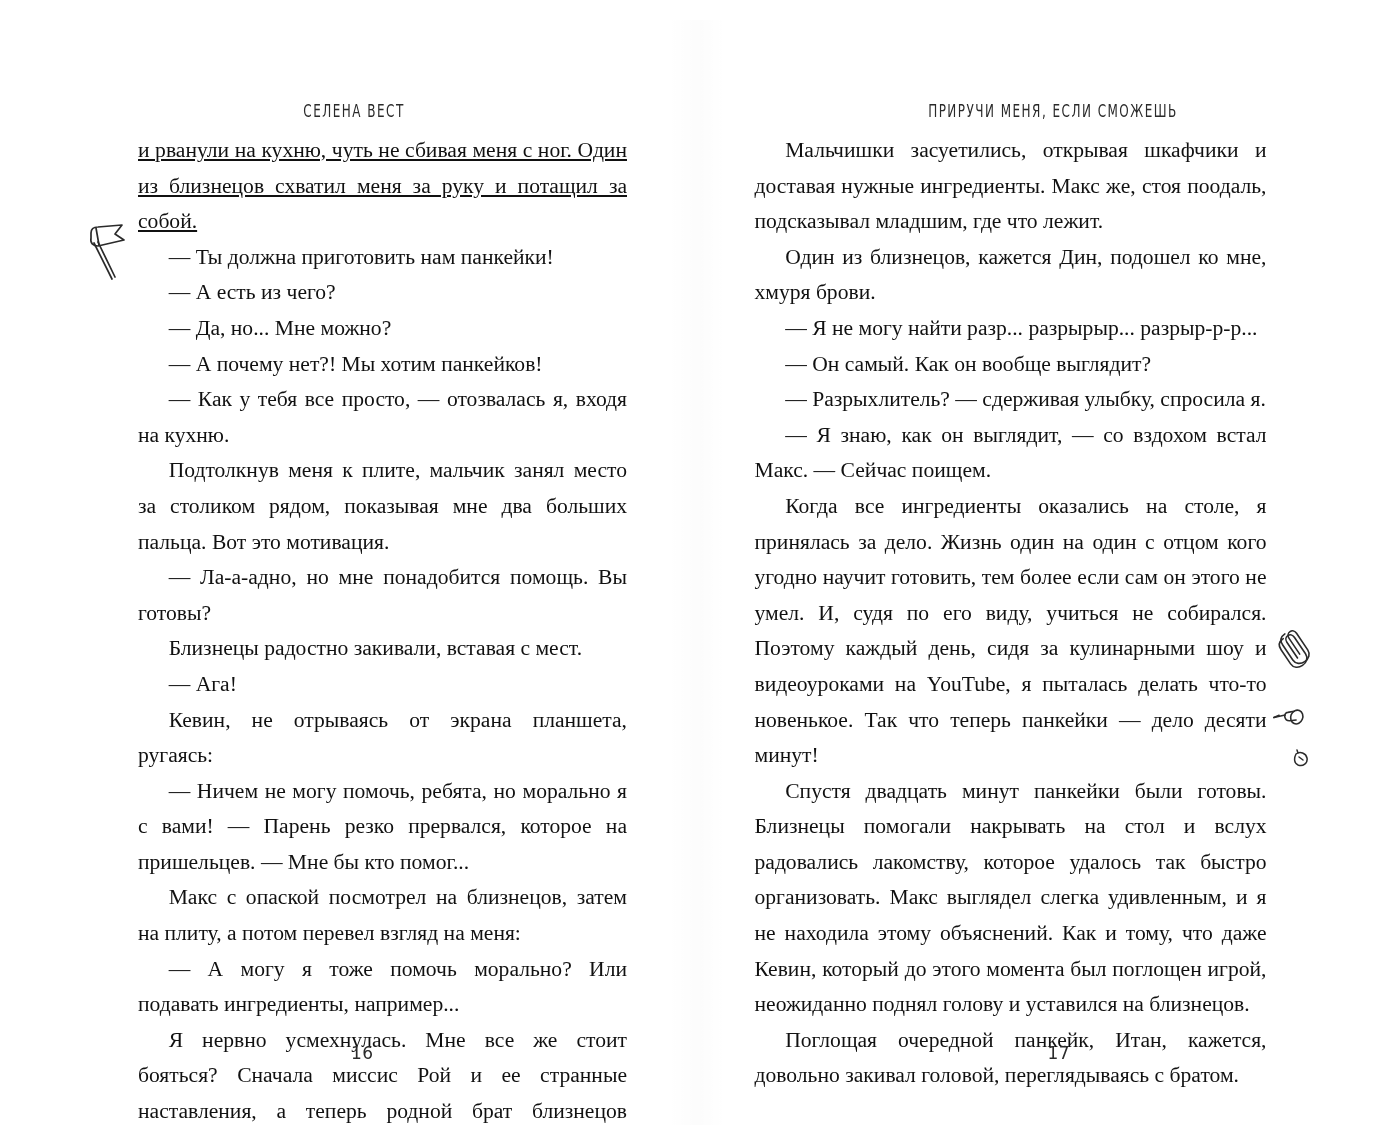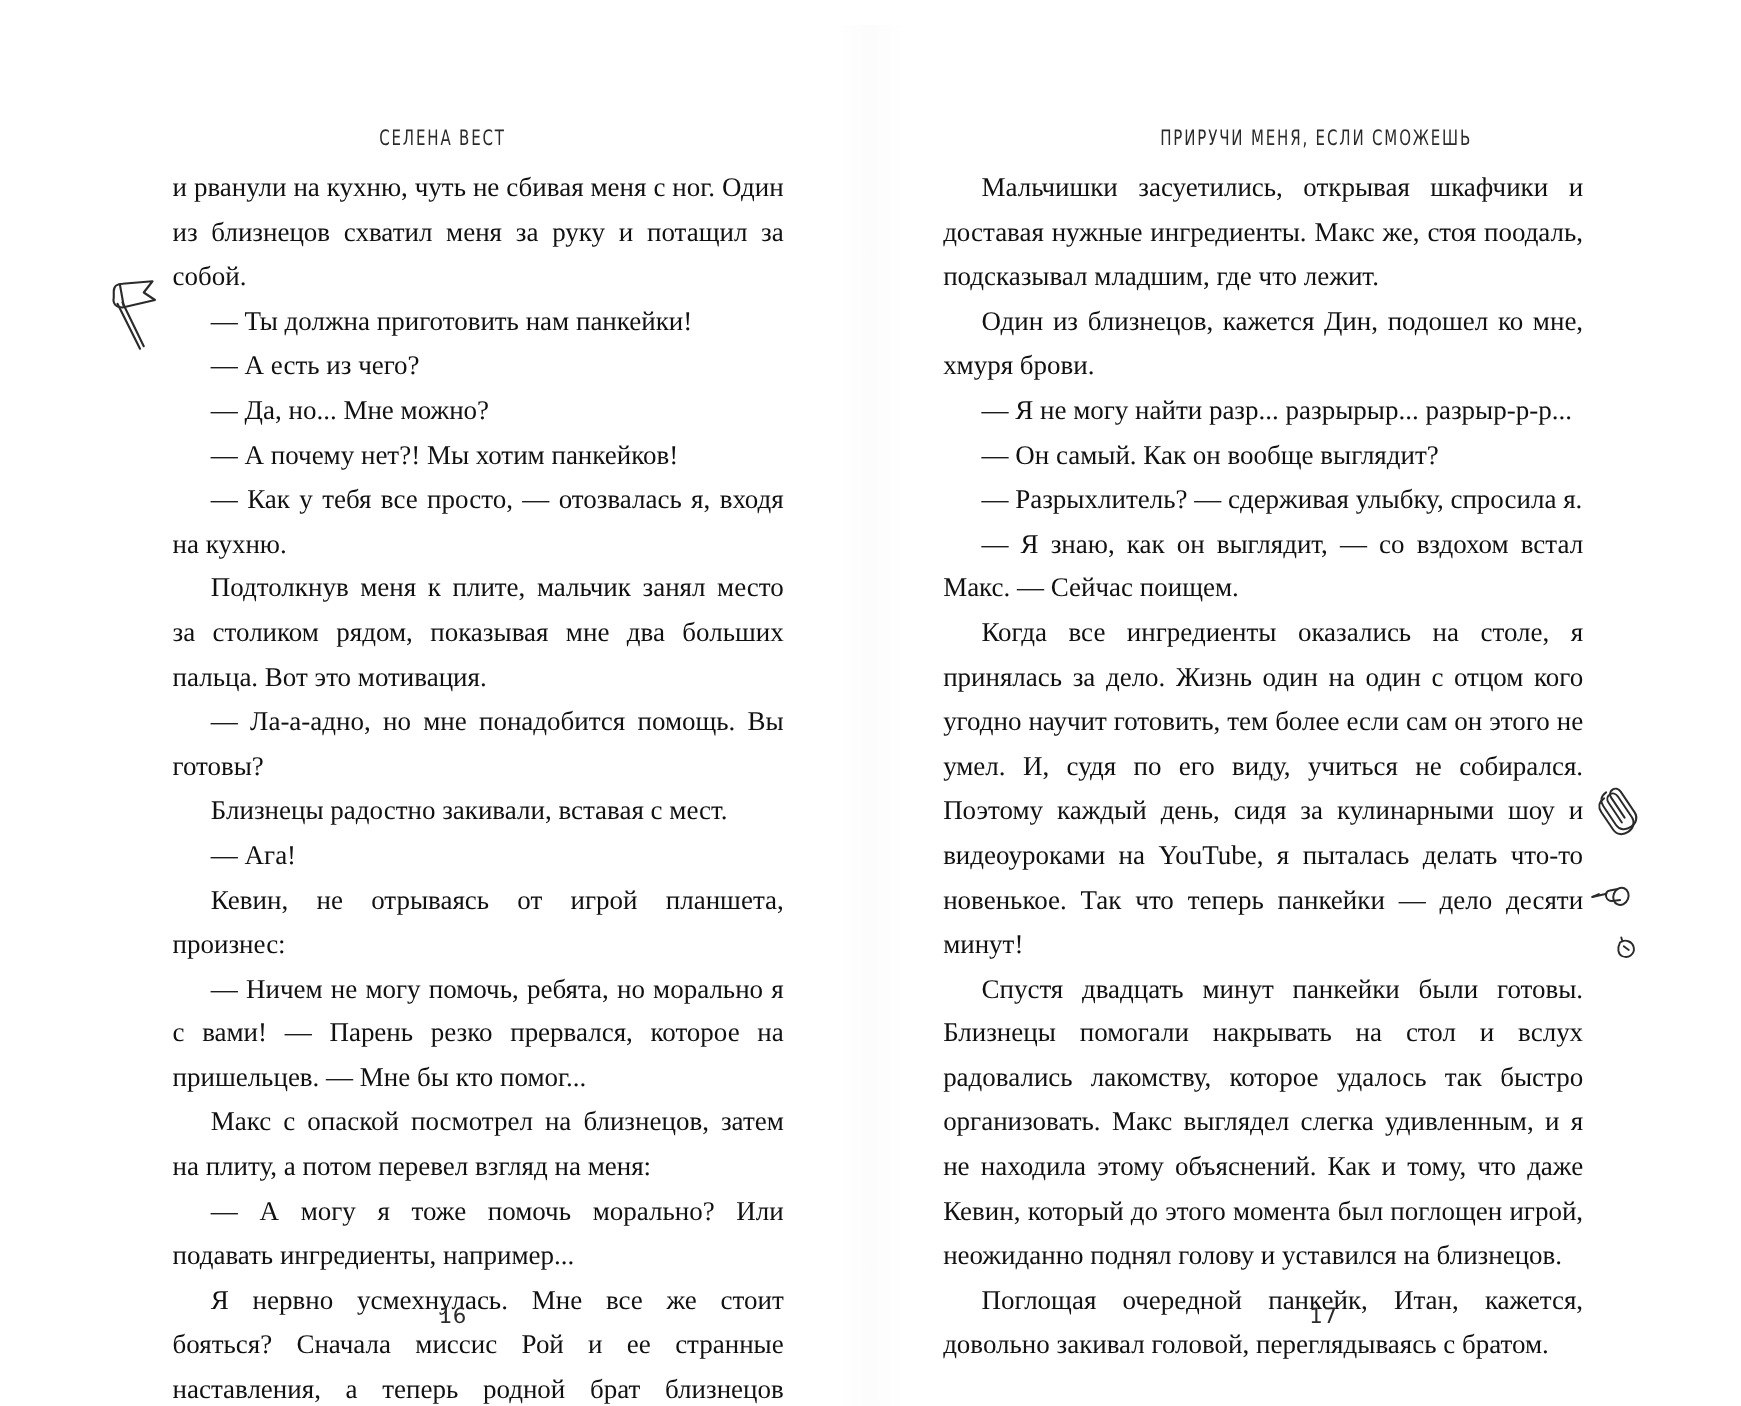--- a/index.html
+++ b/index.html
@@ -72,20 +72,21 @@
     left: 58px;
     width: 512px;
   }
 
   .column p {
     margin: 0;
     text-indent: 1.42em;
   }
   .column p.noindent {
     text-indent: 0;
+    text-decoration: underline;
   }
   
   .column p.dlg {
     text-indent: 1.42em;
   }
 
   
 
   
   .folio {
@@ -141,21 +142,21 @@
       <p class="noindent">и рванули на кухню, чуть не сбивая меня с ног. Один из близнецов схватил меня за руку и потащил за собой.</p>
       <p class="dlg">— Ты должна приготовить нам панкейки!</p>
       <p class="dlg">— А есть из чего?</p>
       <p class="dlg">— Да, но... Мне можно?</p>
       <p class="dlg">— А почему нет?! Мы хотим панкейков!</p>
       <p class="dlg">— Как у тебя все просто, — отозвалась я, входя на кухню.</p>
       <p>Подтолкнув меня к плите, мальчик занял место за столиком рядом, показывая мне два больших пальца. Вот это мотивация.</p>
       <p class="dlg">— Ла-а-адно, но мне понадобится помощь. Вы готовы?</p>
       <p>Близнецы радостно закивали, вставая с мест.</p>
       <p class="dlg">— Ага!</p>
-      <p>Кевин, не отрываясь от игрой планшета, произнес:</p>
+      <p>Кевин, не отрываясь от экрана планшета, ругаясь:</p>
       <p class="dlg">— Ничем не могу помочь, ребята, но морально я с вами! — Парень резко прервался, которое на пришельцев. — Мне бы кто помог...</p>
       <p>Макс с опаской посмотрел на близнецов, затем на плиту, а потом перевел взгляд на меня:</p>
       <p class="dlg">— А могу я тоже помочь морально? Или подавать ингредиенты, например...</p>
       <p>Я нервно усмехнулась. Мне все же стоит бояться? Сначала миссис Рой и ее странные наставления, а теперь родной брат близнецов неумело скрывает свои опасения.</p>
 
     </div>
 
     <div class="folio">16</div>
 
     <div class="doodle doodle-flag">

